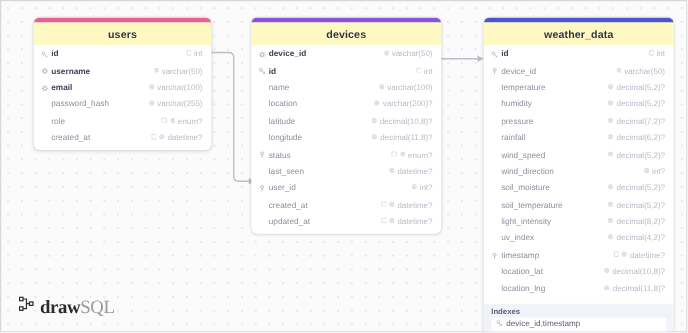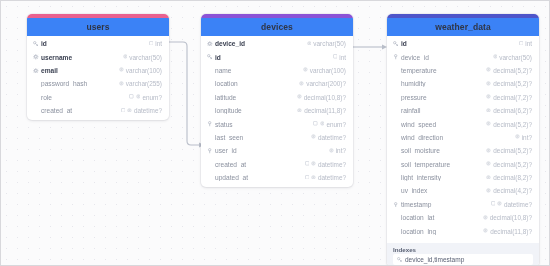--- a/index.html
+++ b/index.html
@@ -43,21 +43,21 @@
   .accent {
     height: 4px;
     width: 100%;
   }
   .table-title {
     text-align: center;
     font-size: 8.5px;
     font-weight: bold;
     color: #2f3545;
     padding: 4px 0 4px;
-    background: #3b82f6;
+    background: #fef9c3;
     letter-spacing: .1px;
   }
   .fields { padding: 1px 0 3px; }
 
   .field {
     display: flex;
     align-items: center;
     height: 13.4px;
     padding: 0 7px 0 6px;
     box-sizing: border-box;
@@ -602,13 +602,25 @@
             <span class="t-mark"><svg width="4.8" height="4.8" viewBox="0 0 10 10">
                 <circle cx="5" cy="5" r="3.6" fill="none" stroke="#c7ccd6" stroke-width="1.2"></circle>
                 <path d="M3.4 3.9 L6.6 3.9 M3.4 6.1 L6.6 6.1 M4.4 2.8 L3.9 7.2 M6.1 2.8 L5.6 7.2" stroke="#c7ccd6" stroke-width="0.9"></path>
               </svg></span>
             <span>datetime?</span>
           </span>
         </div>
       </div>
   </div>
 
+  <div id="logo">
+    <span>
+      <svg width="13" height="13" viewBox="0 0 16 16">
+        <rect x="0.8" y="1" width="3.4" height="3.4" fill="none" stroke="#2c2c2c" stroke-width="1.2"></rect>
+        <rect x="0.8" y="10.4" width="3.4" height="3.4" fill="none" stroke="#2c2c2c" stroke-width="1.2"></rect>
+        <rect x="10.6" y="5.6" width="3.4" height="3.4" fill="none" stroke="#2c2c2c" stroke-width="1.2"></rect>
+        <path d="M4.2 2.7 L7.6 2.7 L7.6 7.3 L10.6 7.3" fill="none" stroke="#2c2c2c" stroke-width="1.2"></path>
+        <path d="M4.2 12.1 L7.6 12.1 L7.6 7.3" fill="none" stroke="#2c2c2c" stroke-width="1.2"></path>
+      </svg>
+    </span>
+    <span class="word"><span class="draw">draw</span><span class="sql">SQL</span></span>
+  </div>
 </div>
 
 </body></html>

